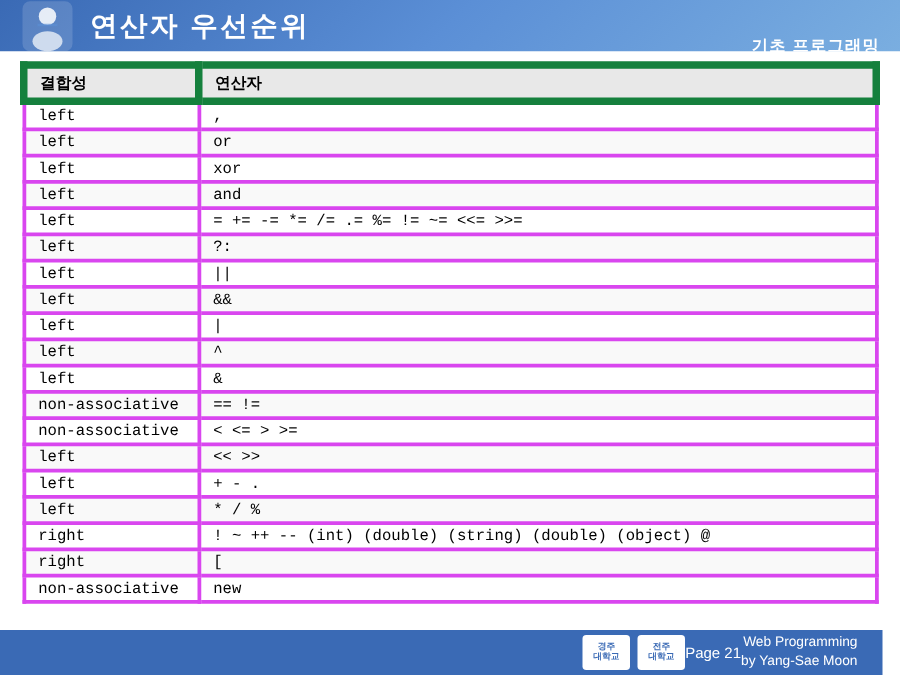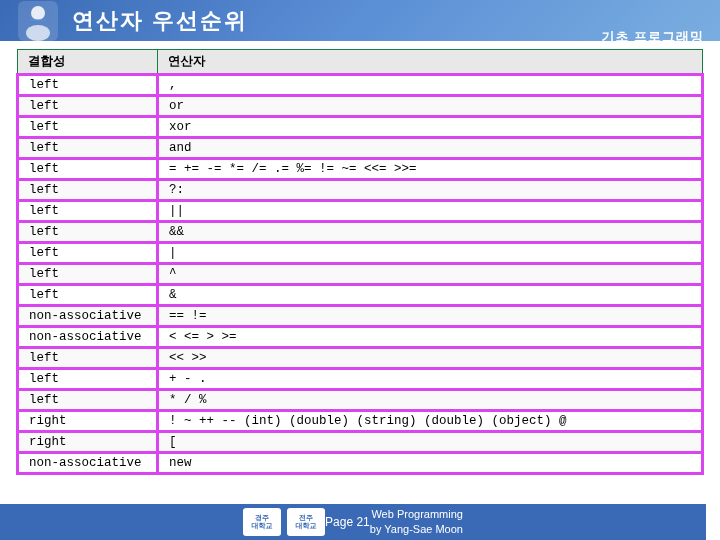--- a/index.html
+++ b/index.html
@@ -49,21 +49,21 @@
 
     
     table {
       border-collapse: collapse;
       width: 100%;
       font-size: 12.5px;
       font-family: 'Courier New', Courier, monospace;
     }
     table th {
       background: #e8e8e8;
-      border: 1px solid #15803d;
+      border: 6px solid #15803d;
       padding: 3px 10px;
       text-align: left;
       font-weight: bold;
       font-size: 12.5px;
     }
     table td {
       border: 3px solid #d946ef;
       padding: 2px 10px;
       background: #fff;
     }
@@ -80,21 +80,21 @@
     
     .footer {
       position: absolute;
       bottom: 0;
       left: 0;
       right: 14px;
       height: 36px;
       background: #3a6ab5;
       display: flex;
       align-items: center;
-      justify-content: center;
+      justify-content: flex-end;
       padding: 12px 20px;
     }
     .footer-logo {
       display: flex;
       align-items: center;
       gap: 6px;
     }
     .footer-logo-box {
       width: 38px;
       height: 28px;

